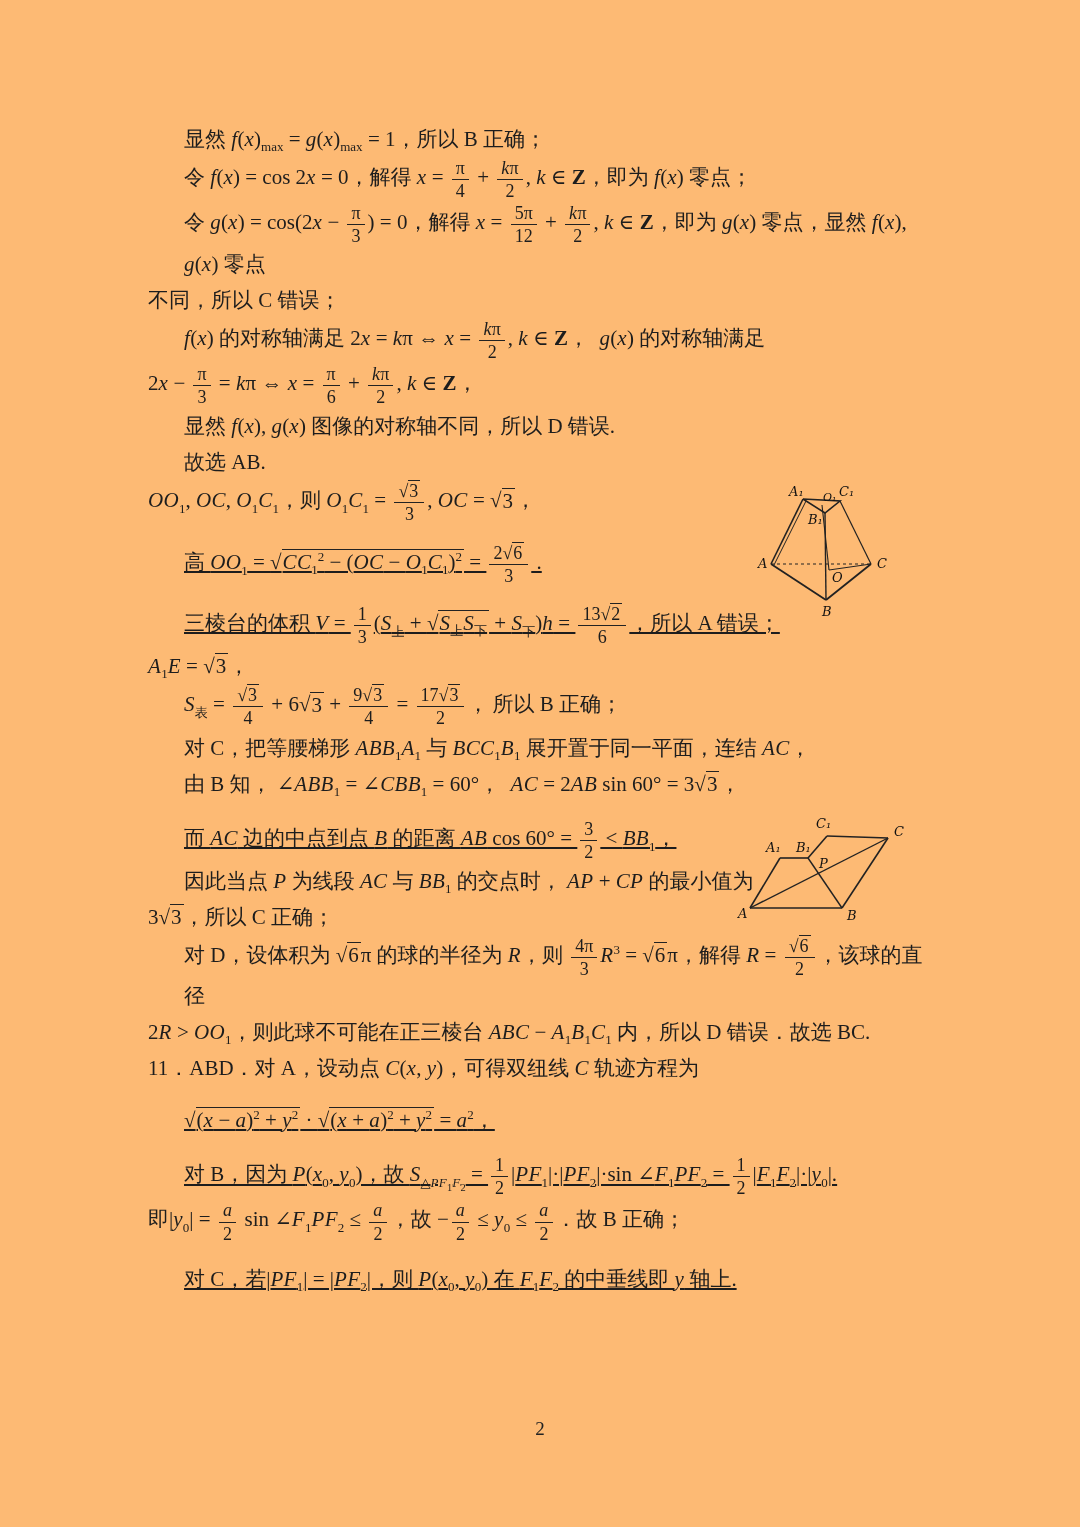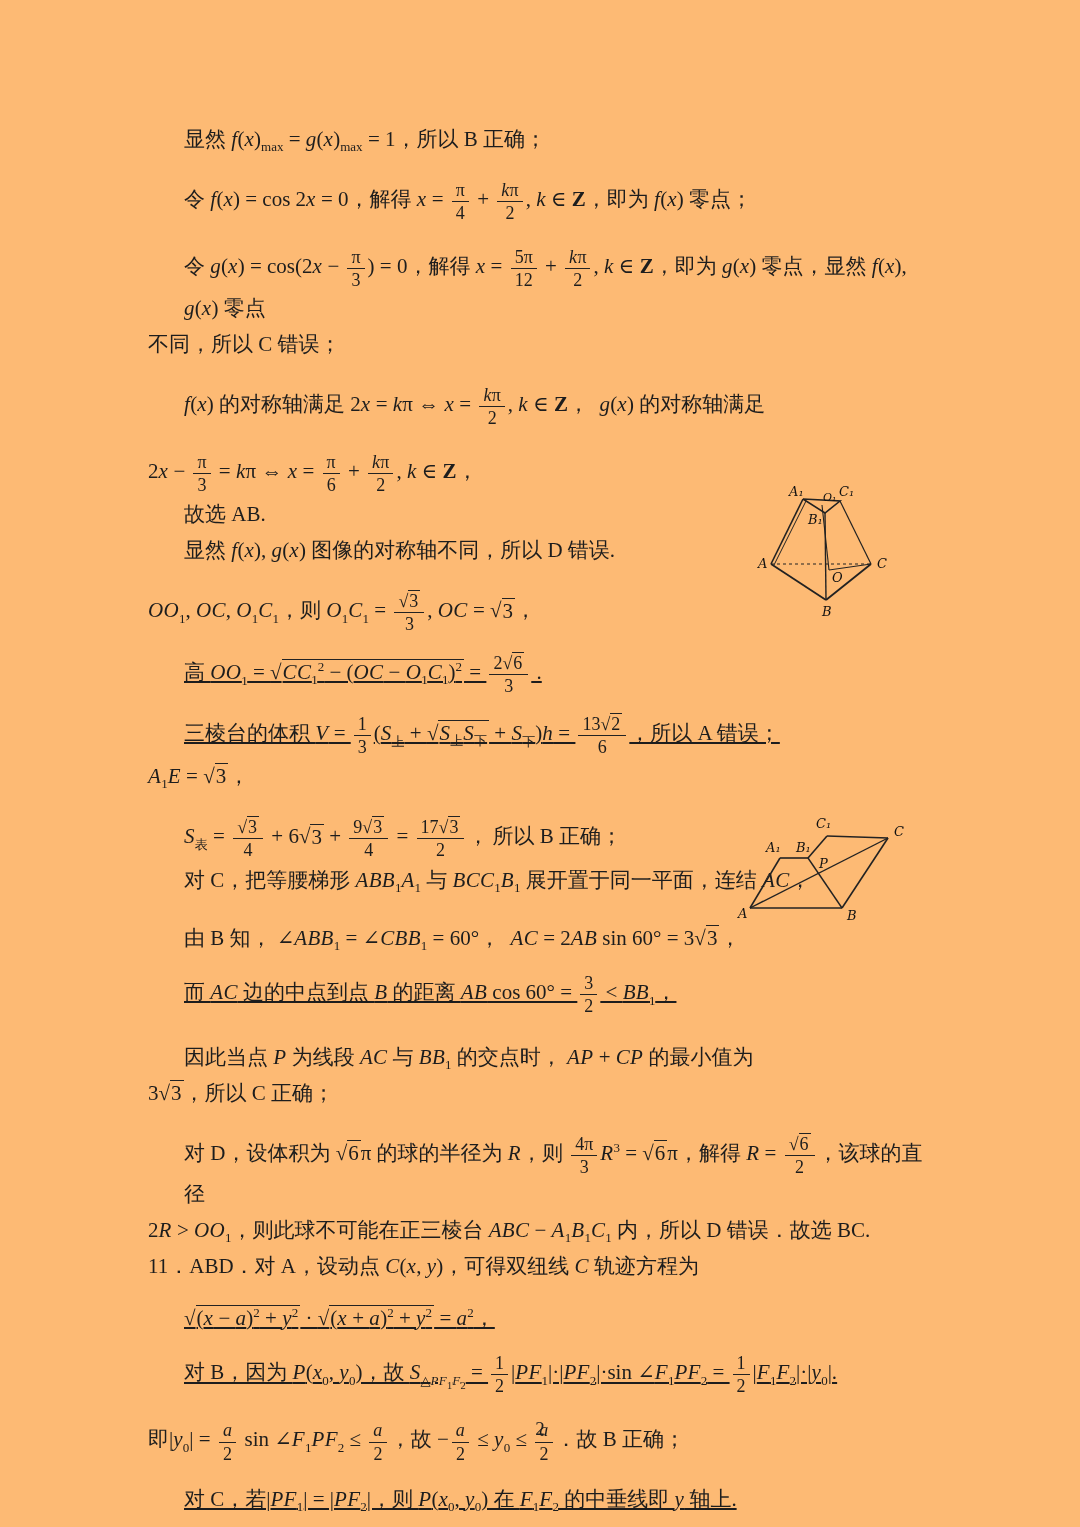--- a/index.html
+++ b/index.html
@@ -13,21 +13,21 @@
     overflow:hidden;
   }
   .content{
     position:absolute;
     left:148px;top:120px;
     width:795px;
     font-size:21px;
   }
   .line{line-height:34px;margin:2px 0;}
   .ind{padding-left:36px;}
-  .g1{margin-top:24px;}
+  .g1{margin-top:2px;}
   .g2{margin-top:18px;text-decoration:underline;}
   
   .fr{display:inline-block;vertical-align:middle;text-align:center;font-size:18px;line-height:1.12;margin:0 3px;}
   .fr .t{display:block;border-bottom:1.4px solid #222;padding:0 4px 1px;}
   .fr .b{display:block;padding:1px 4px 0;}
   
   .sq{white-space:nowrap;}
   .sq .ov{border-top:1.4px solid #222;padding:0 2px 0 1px;}
   sub,sup{font-size:62%;line-height:0;}
   sub sub{font-size:80%;}
@@ -46,22 +46,22 @@
 
 <div class="page">
 
   <div class="content" id="lines">
       <div class="line ind">显然 <i>f</i>(<i>x</i>)<sub>max</sub> = <i>g</i>(<i>x</i>)<sub>max</sub> = 1，所以 B 正确；</div>
       <div class="line ind g1">令 <i>f</i>(<i>x</i>) = cos 2<i>x</i> = 0，解得 <i>x</i> = <span class="fr"><span class="t">π</span><span class="b">4</span></span> + <span class="fr"><span class="t"><i>k</i>π</span><span class="b">2</span></span>, <i>k</i> ∈ <b>Z</b>，即为 <i>f</i>(<i>x</i>) 零点；</div>
       <div class="line ind g1">令 <i>g</i>(<i>x</i>) = cos(2<i>x</i> − <span class="fr"><span class="t">π</span><span class="b">3</span></span>) = 0，解得 <i>x</i> = <span class="fr"><span class="t">5π</span><span class="b">12</span></span> + <span class="fr"><span class="t"><i>k</i>π</span><span class="b">2</span></span>, <i>k</i> ∈ <b>Z</b>，即为 <i>g</i>(<i>x</i>) 零点，显然 <i>f</i>(<i>x</i>), <i>g</i>(<i>x</i>) 零点</div>
       <div class="line">不同，所以 C 错误；</div>
       <div class="line ind g1"><i>f</i>(<i>x</i>) 的对称轴满足 2<i>x</i> = <i>k</i>π ⇔ <i>x</i> = <span class="fr"><span class="t"><i>k</i>π</span><span class="b">2</span></span>, <i>k</i> ∈ <b>Z</b>，&nbsp; <i>g</i>(<i>x</i>) 的对称轴满足</div>
       <div class="line g1">2<i>x</i> − <span class="fr"><span class="t">π</span><span class="b">3</span></span> = <i>k</i>π ⇔ <i>x</i> = <span class="fr"><span class="t">π</span><span class="b">6</span></span> + <span class="fr"><span class="t"><i>k</i>π</span><span class="b">2</span></span>, <i>k</i> ∈ <b>Z</b>，</div>
+      <div class="line ind">显然 <i>f</i>(<i>x</i>), <i>g</i>(<i>x</i>) 图像的对称轴不同，所以 D 错误.</div>
       <div class="line ind">故选 AB.</div>
-      <div class="line ind">显然 <i>f</i>(<i>x</i>), <i>g</i>(<i>x</i>) 图像的对称轴不同，所以 D 错误.</div>
       <div class="line g1"><i>OO</i><sub>1</sub>, <i>OC</i>, <i>O</i><sub>1</sub><i>C</i><sub>1</sub>，则 <i>O</i><sub>1</sub><i>C</i><sub>1</sub> = <span class="fr"><span class="t"><span class="sq">√<span class="ov">3</span></span></span><span class="b">3</span></span>, <i>OC</i> = <span class="sq">√<span class="ov">3</span></span>，</div>
       <div class="line ind g2">高 <i>OO</i><sub>1</sub> = <span class="sq">√<span class="ov"><i>CC</i><sub>1</sub><sup>2</sup> − (<i>OC</i> − <i>O</i><sub>1</sub><i>C</i><sub>1</sub>)<sup>2</sup></span></span> = <span class="fr"><span class="t">2<span class="sq">√<span class="ov">6</span></span></span><span class="b">3</span></span> .</div>
       <div class="line ind g2">三棱台的体积 <i>V</i> = <span class="fr"><span class="t">1</span><span class="b">3</span></span>(<i>S</i><sub>上</sub> + <span class="sq">√<span class="ov"><i>S</i><sub>上</sub><i>S</i><sub>下</sub></span></span> + <i>S</i><sub>下</sub>)<i>h</i> = <span class="fr"><span class="t">13<span class="sq">√<span class="ov">2</span></span></span><span class="b">6</span></span>，所以 A 错误；</div>
       <div class="line"><i>A</i><sub>1</sub><i>E</i> = <span class="sq">√<span class="ov">3</span></span>，</div>
       <div class="line ind g1"><i>S</i><sub>表</sub> = <span class="fr"><span class="t"><span class="sq">√<span class="ov">3</span></span></span><span class="b">4</span></span> + 6<span class="sq">√<span class="ov">3</span></span> + <span class="fr"><span class="t">9<span class="sq">√<span class="ov">3</span></span></span><span class="b">4</span></span> = <span class="fr"><span class="t">17<span class="sq">√<span class="ov">3</span></span></span><span class="b">2</span></span>， 所以 B 正确；</div>
       <div class="line ind">对 C，把等腰梯形 <i>ABB</i><sub>1</sub><i>A</i><sub>1</sub> 与 <i>BCC</i><sub>1</sub><i>B</i><sub>1</sub> 展开置于同一平面，连结 <i>AC</i>，</div>
       <div class="line ind g1">由 B 知，&nbsp;∠<i>ABB</i><sub>1</sub> = ∠<i>CBB</i><sub>1</sub> = 60°，&nbsp; <i>AC</i> = 2<i>AB</i> sin 60° = 3<span class="sq">√<span class="ov">3</span></span>，</div>
       <div class="line ind g2">而 <i>AC</i> 边的中点到点 <i>B</i> 的距离 <i>AB</i> cos 60° = <span class="fr"><span class="t">3</span><span class="b">2</span></span> &lt; <i>BB</i><sub>1</sub>，</div>
       <div class="line ind g1">因此当点 <i>P</i> 为线段 <i>AC</i> 与 <i>BB</i><sub>1</sub> 的交点时，&nbsp;<i>AP</i> + <i>CP</i> 的最小值为</div>
       <div class="line">3<span class="sq">√<span class="ov">3</span></span>，所以 C 正确；</div>

